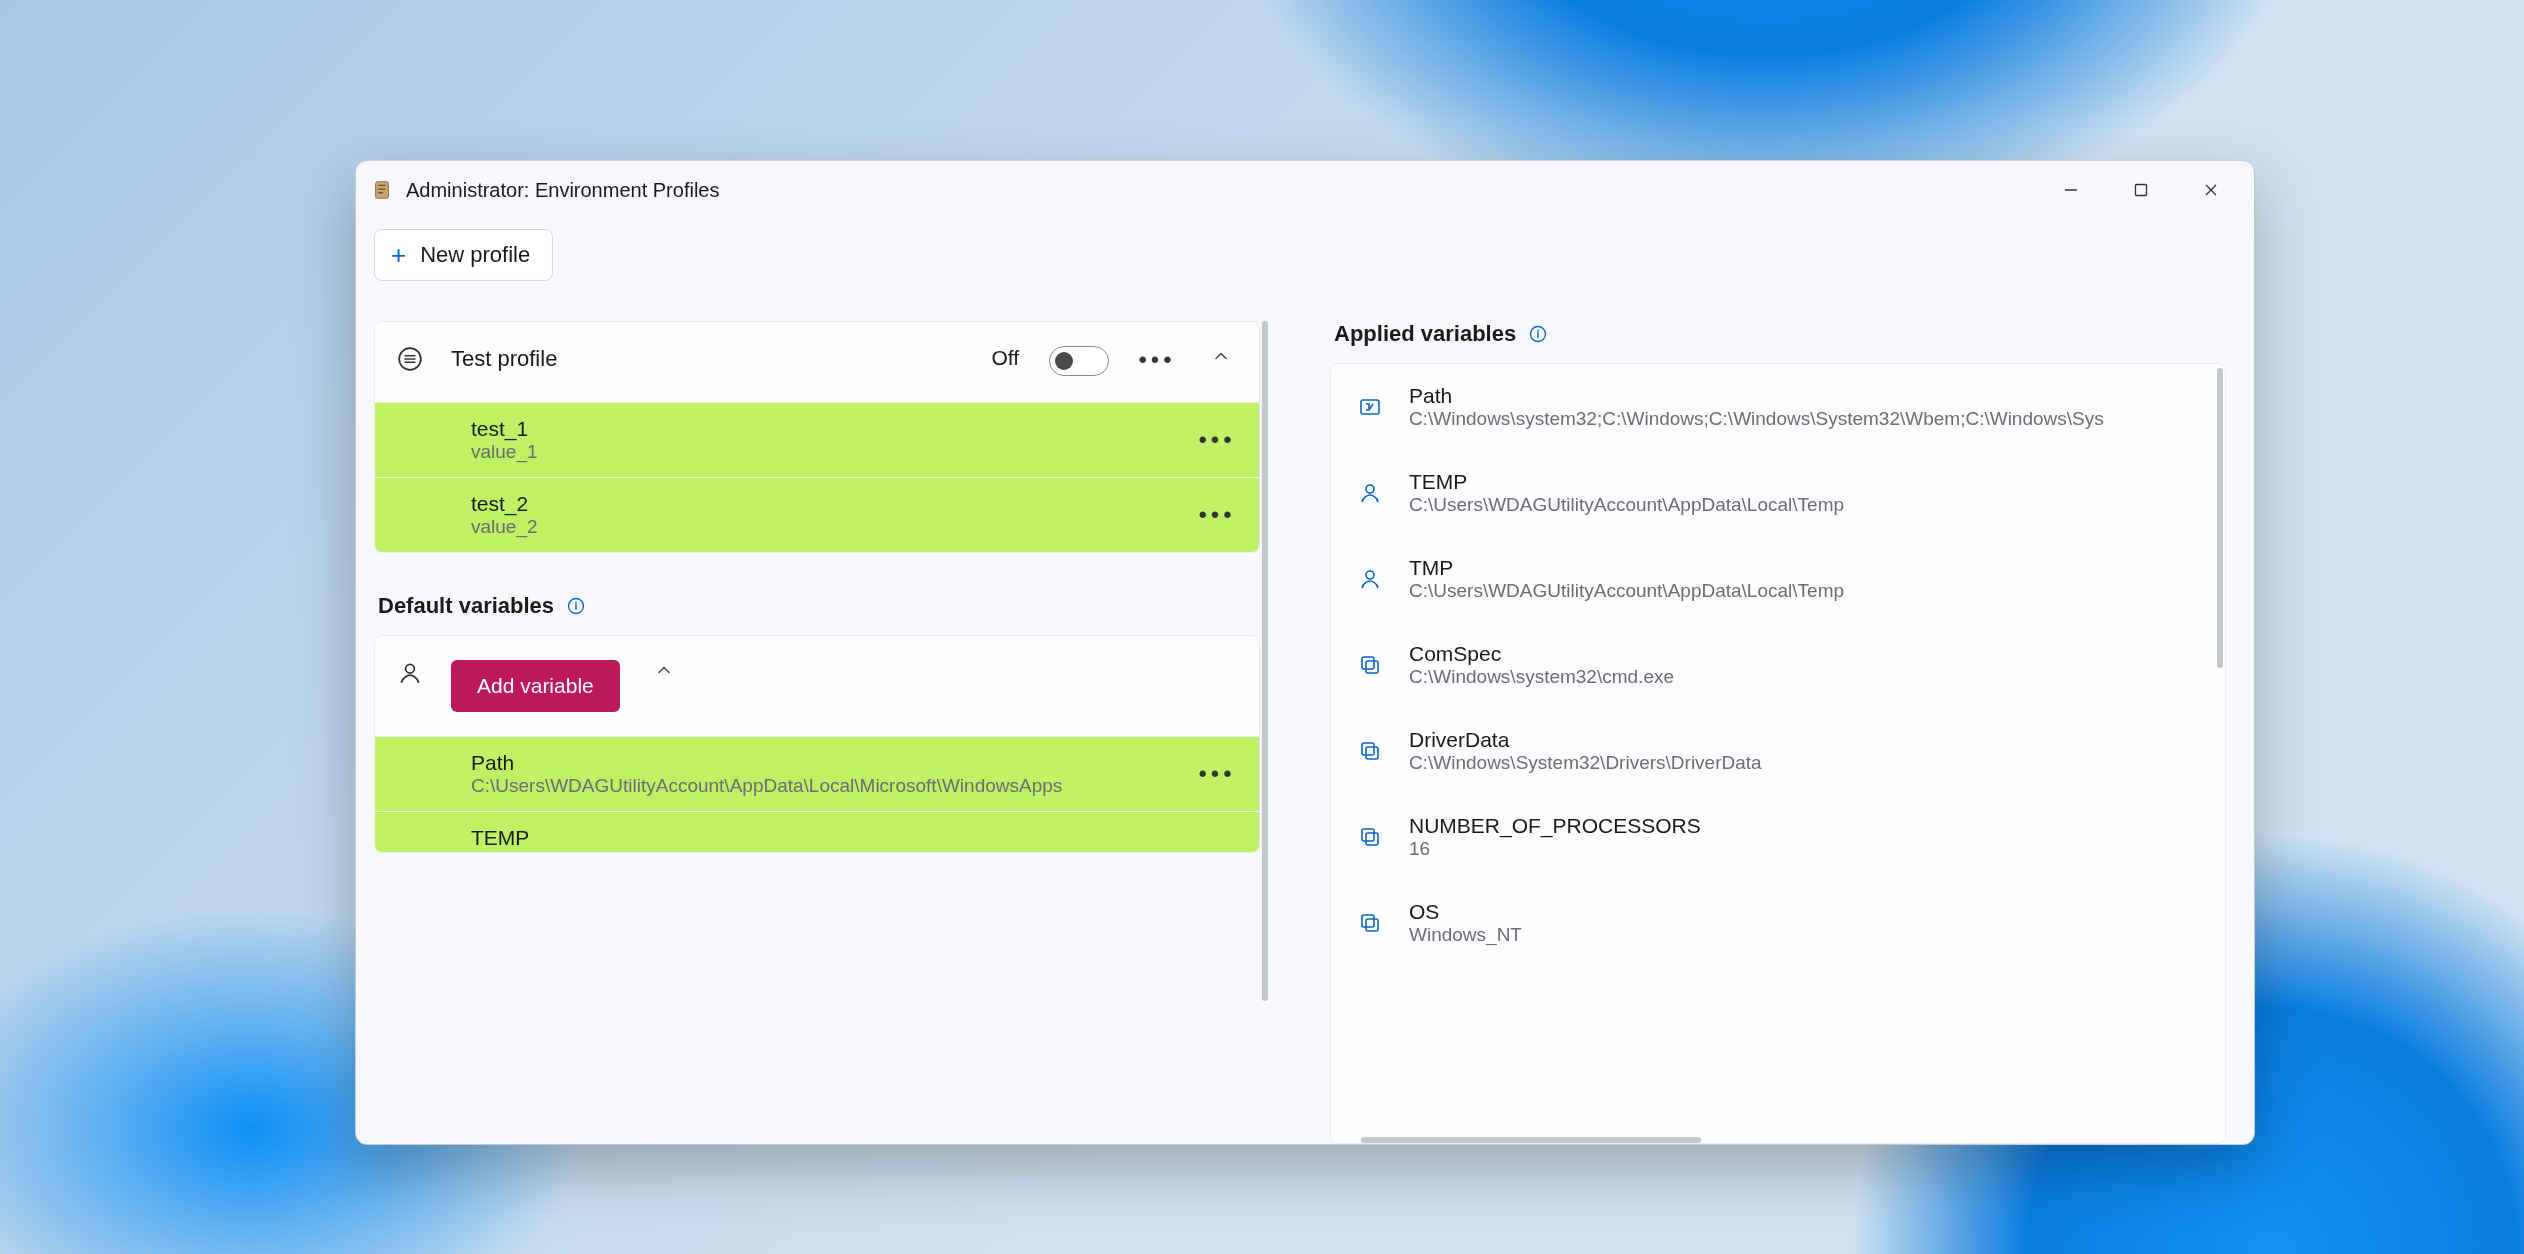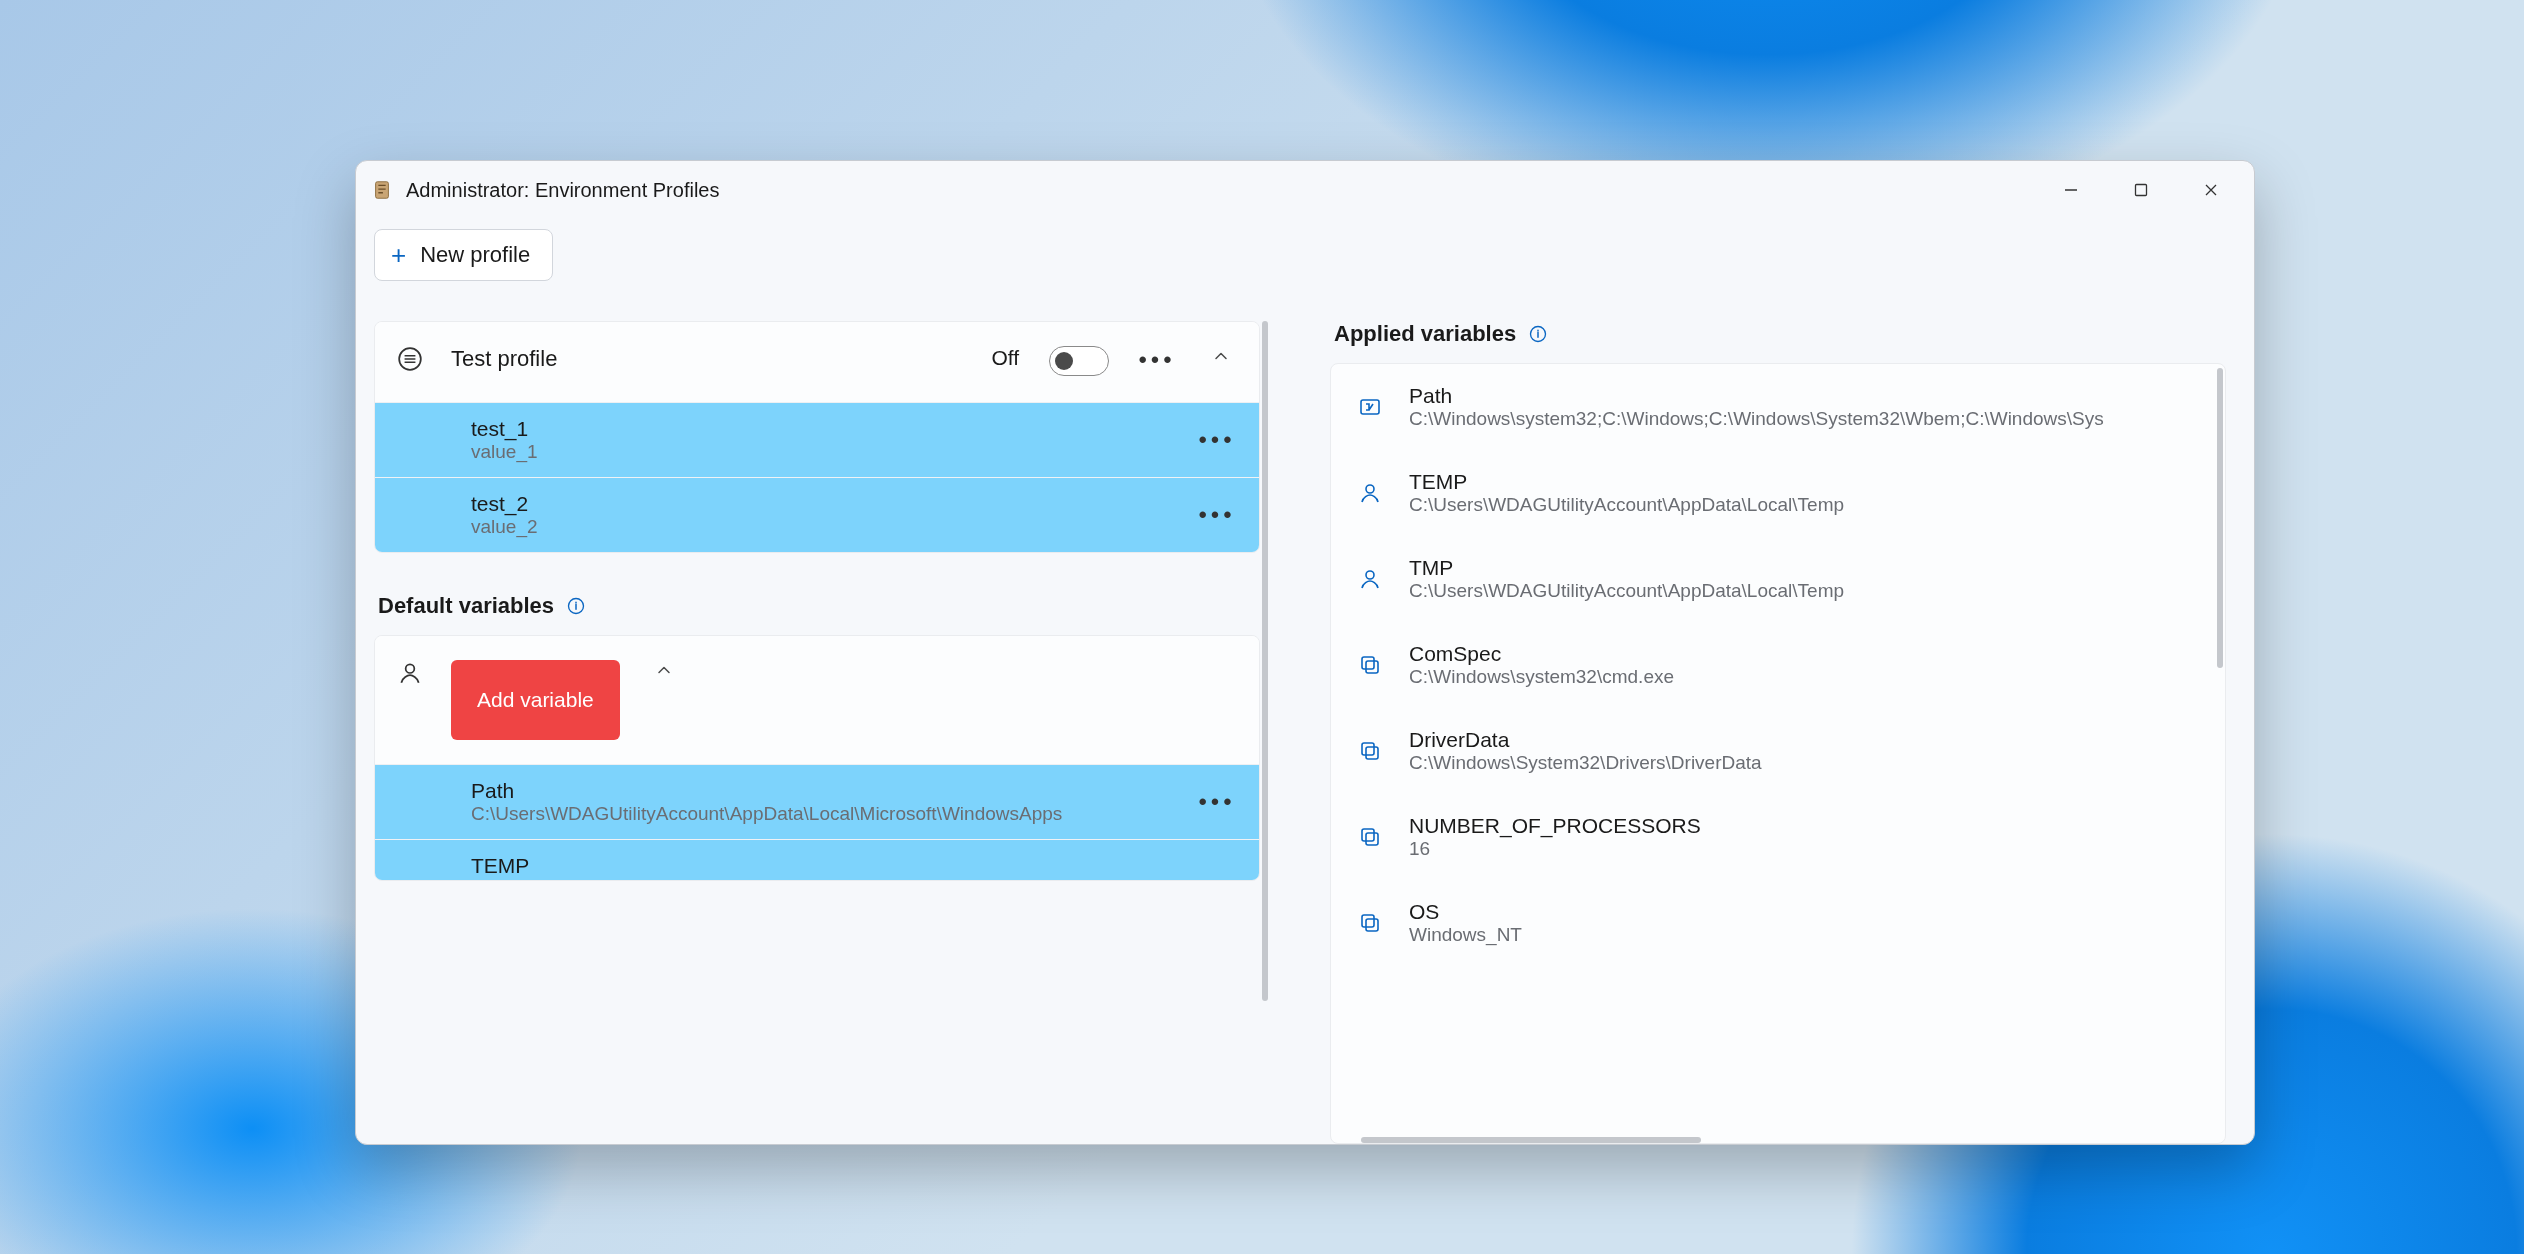--- a/index.html
+++ b/index.html
@@ -173,42 +173,42 @@
       text-align: center;
     }
     .chevron svg { width: 20px; height: 20px; }
 
     .var-row {
       display: flex;
       align-items: center;
       padding: 14px 22px 14px 96px;
       gap: 20px;
       border-bottom: 1px solid #f0f2f5;
-      background: #7dd3fc;
+      background: #bef264;
     }
     .var-row:last-child { border-bottom: none; }
     .var-info { flex: 1; min-width: 0; }
     .var-name {
       font-size: 21px;
       color: #1a1a1a;
     }
     .var-value {
       font-size: 19px;
       color: #6a6d73;
       white-space: nowrap;
       overflow: hidden;
       text-overflow: ellipsis;
     }
 
     .btn-primary {
-      background: #ef4444;
+      background: #be185d;
       color: #fff;
       border: none;
       border-radius: 6px;
-      padding: 28px 26px;
+      padding: 14px 26px;
       font-size: 21px;
       cursor: pointer;
     }
 
     
     .applied-panel {
       border: 1px solid #eaecef;
       border-radius: 8px;
       background: #fcfdfe;
       overflow: hidden;

